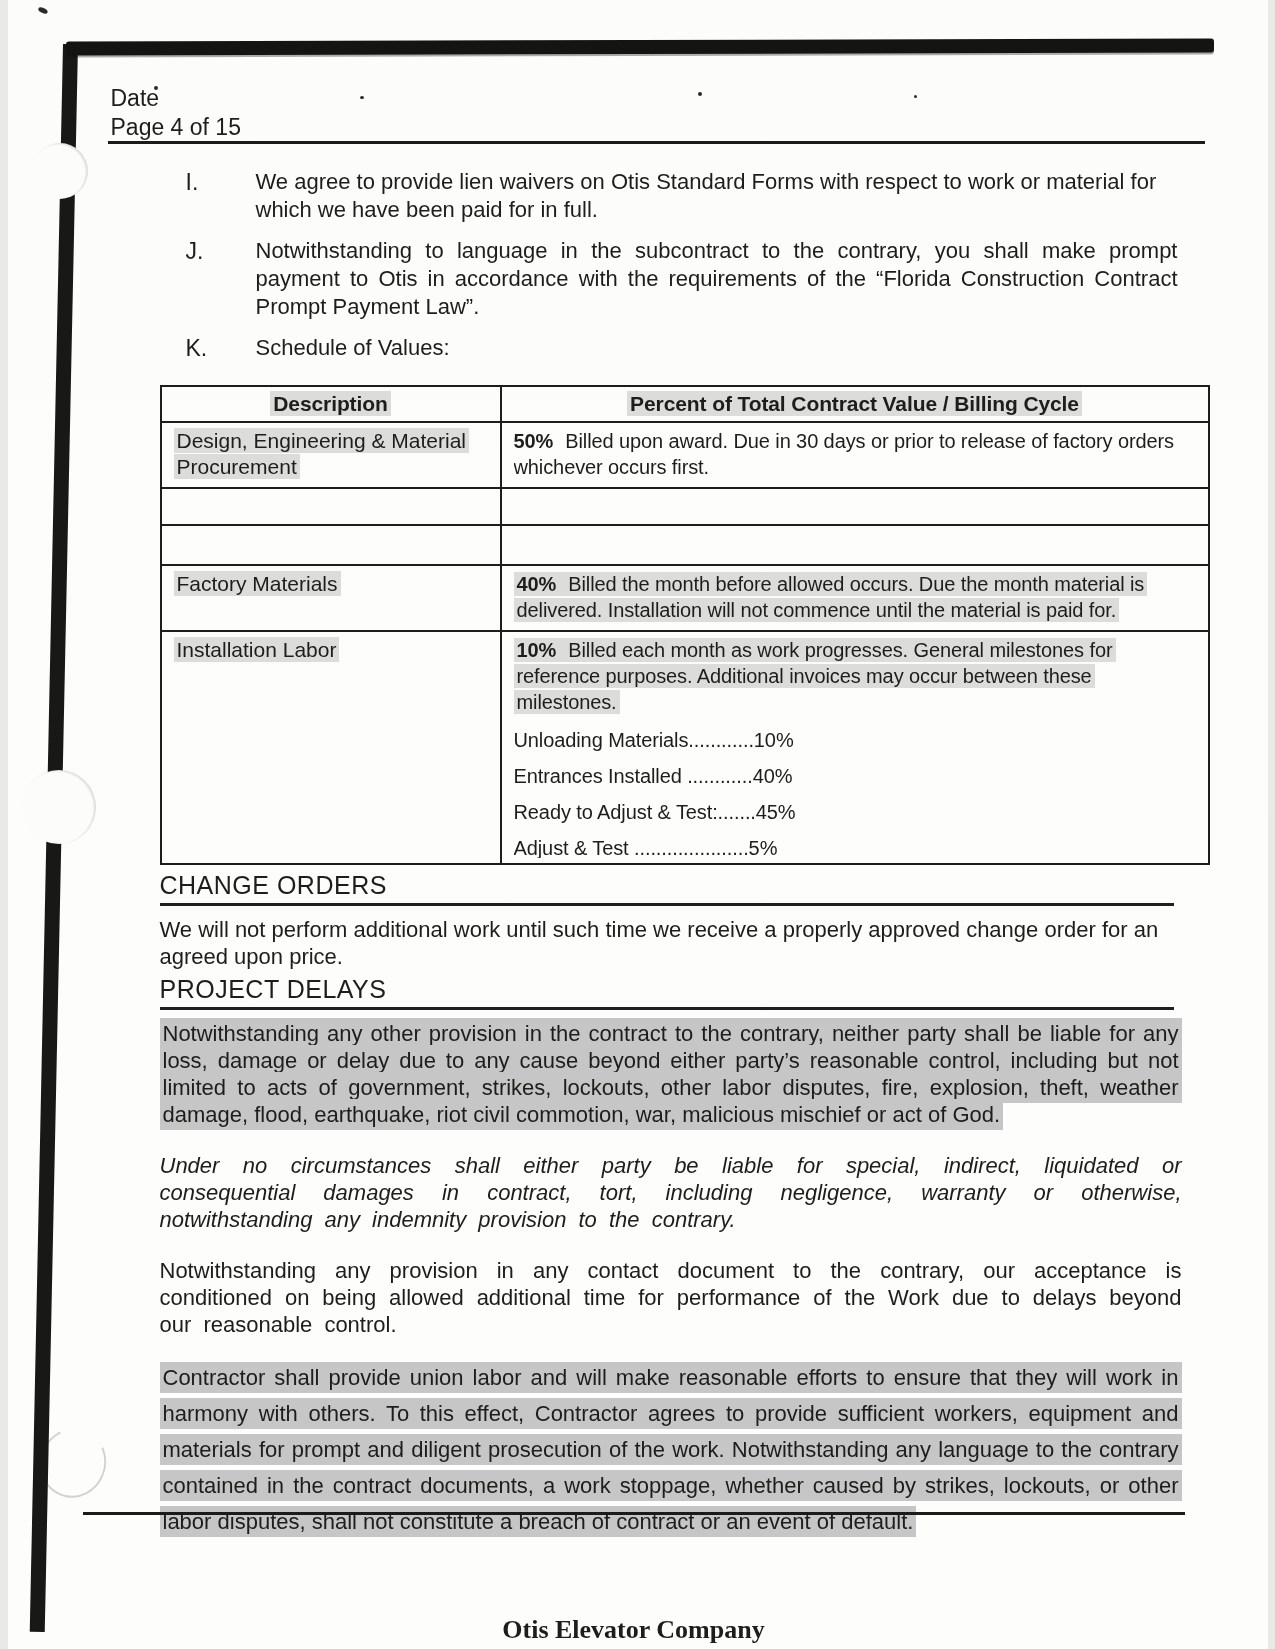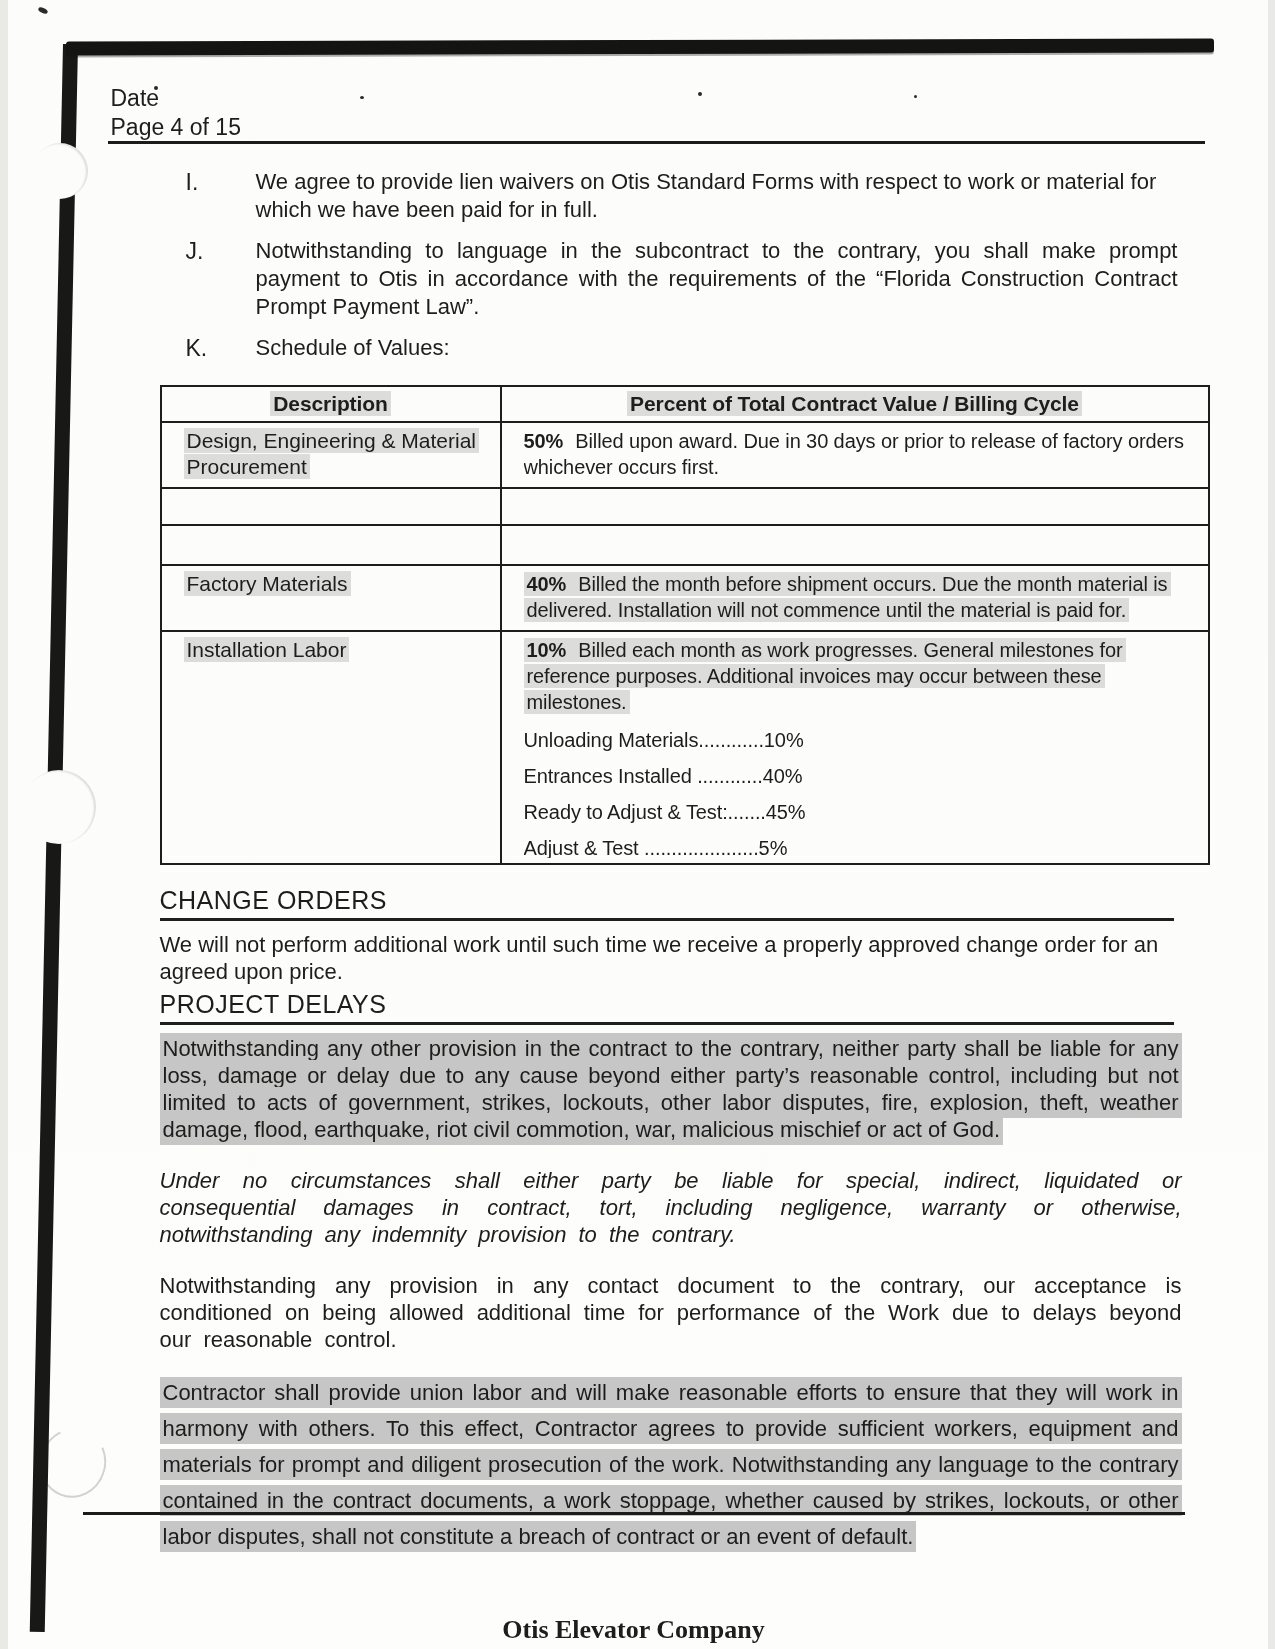--- a/index.html
+++ b/index.html
@@ -56,21 +56,21 @@
   .clause-text.justify { text-align:justify; }
 
   
   .sov-table {
     position:absolute; left:152px; top:385px; width:1048px;
     border-collapse:collapse; table-layout:fixed;
     font-size:20px; line-height:26px; letter-spacing:-0.1px;border-radius:10px;
   }
   .sov-table th, .sov-table td {
     border:2.5px solid #1d1d1b; vertical-align:top;
-    padding:5px 22px; box-sizing:border-box;
+    padding:5px 12px; box-sizing:border-box;
   }
   .sov-table th { font-size:21px; text-align:center; padding:4px 8px; }
   .row-h { height:36px; }
   .row-0 { height:64px; }
   .row-1 { height:37px; }
   .row-2 { height:40px; }
   .row-3 { height:64px; }
   .row-4 { height:231px; }
   .cellwrap { overflow:hidden; }
   .wrap-sm { height:54px; }
@@ -80,21 +80,21 @@
   .desc { font-size:21px; letter-spacing:0; }
   .milestone { margin:10px 0 0; }
   .milestone.first { margin-top:12px; }
 
   .hl-cell { background:#dcdcda; box-decoration-break:clone; -webkit-box-decoration-break:clone; padding:1px 3px; }
 
   
   .sec { position:absolute; left:152px; width:1022px; }
   .sec-change { top:870px; }
   .sec-delays { top:974px; }
-  .rule-head { width:1014px; border-bottom:3px solid #1f1f1d; padding-bottom:3px;margin-top:15px; }
+  .rule-head { width:1014px; border-bottom:3px solid #1f1f1d; padding-bottom:3px; }
   .sec-heading { margin:0; font-size:25px; font-weight:400; letter-spacing:0.5px; line-height:30px; }
   .para { margin:10px 0 0; font-size:22px; line-height:27px; }
   .para.justify { text-align:justify; }
   .para.italic { font-style:italic; margin-top:24px; word-spacing:6px; }
   .para.wide { word-spacing:6px; }
   .para.gap { margin-top:24px; }
   .para.tall { line-height:36px; margin-top:22px; }
   .hl {
     background:#c6c6c6;
     box-decoration-break:clone; -webkit-box-decoration-break:clone;
@@ -172,21 +172,21 @@
         <td></td>
       </tr>
       <tr class="row-2">
         <td></td>
         <td></td>
       </tr>
       <tr class="row-3">
         <td><span class="desc"><span class="hl-cell">Factory Materials</span></span></td>
         <td>
           <div class="cellwrap wrap-sm">
-              <p class="cell-details"><span class="hl-cell"><b>40%</b><span>Billed the month before shipment occurs. Due the month material is delivered. Installation will not commence until the material is paid for.</span></span></p>
+              <p class="cell-details"><span class="hl-cell"><b>40%</b><span>Billed the month before allowed occurs. Due the month material is delivered. Installation will not commence until the material is paid for.</span></span></p>
             </div>
         </td>
       </tr>
       <tr class="row-4">
         <td><span class="desc"><span class="hl-cell">Installation Labor</span></span></td>
         <td>
           <div class="cellwrap wrap-lg">
             <p class="cell-details"><span class="hl-cell"><b>10%</b><span>Billed each month as work progresses. General milestones for reference purposes. Additional invoices may occur between these milestones.</span></span></p>
             <p class="milestone first">Unloading Materials............10%</p>
             <p class="milestone">Entrances Installed ............40%</p>

